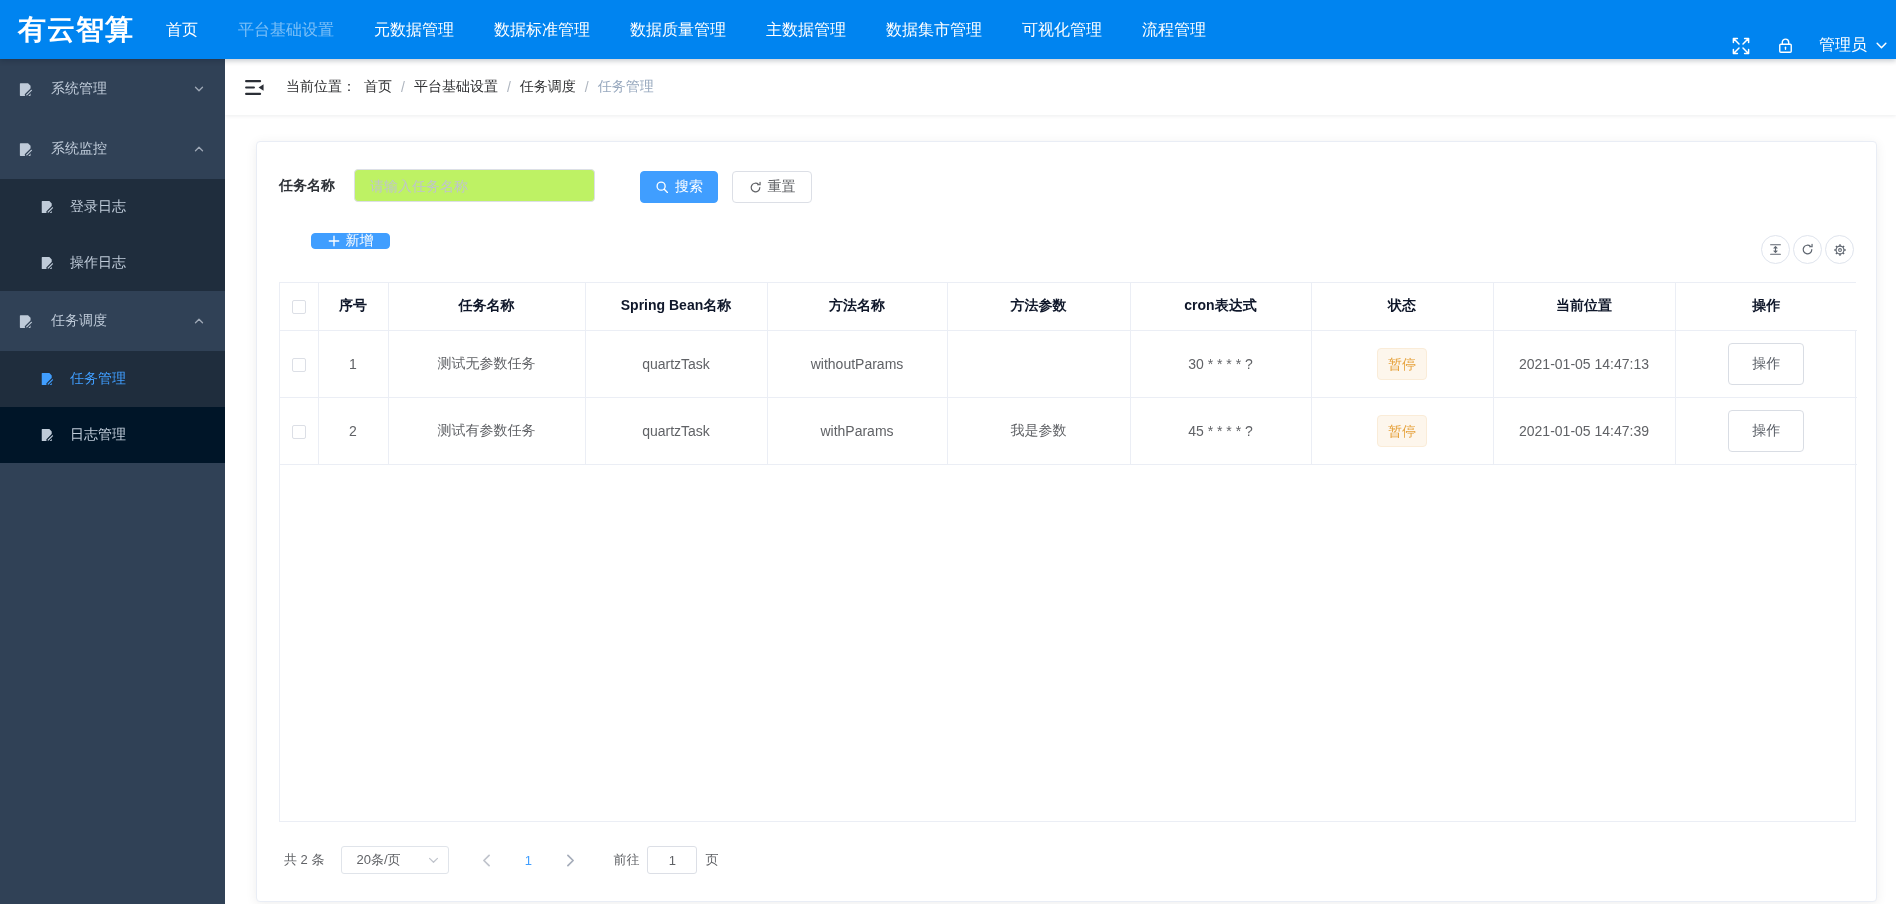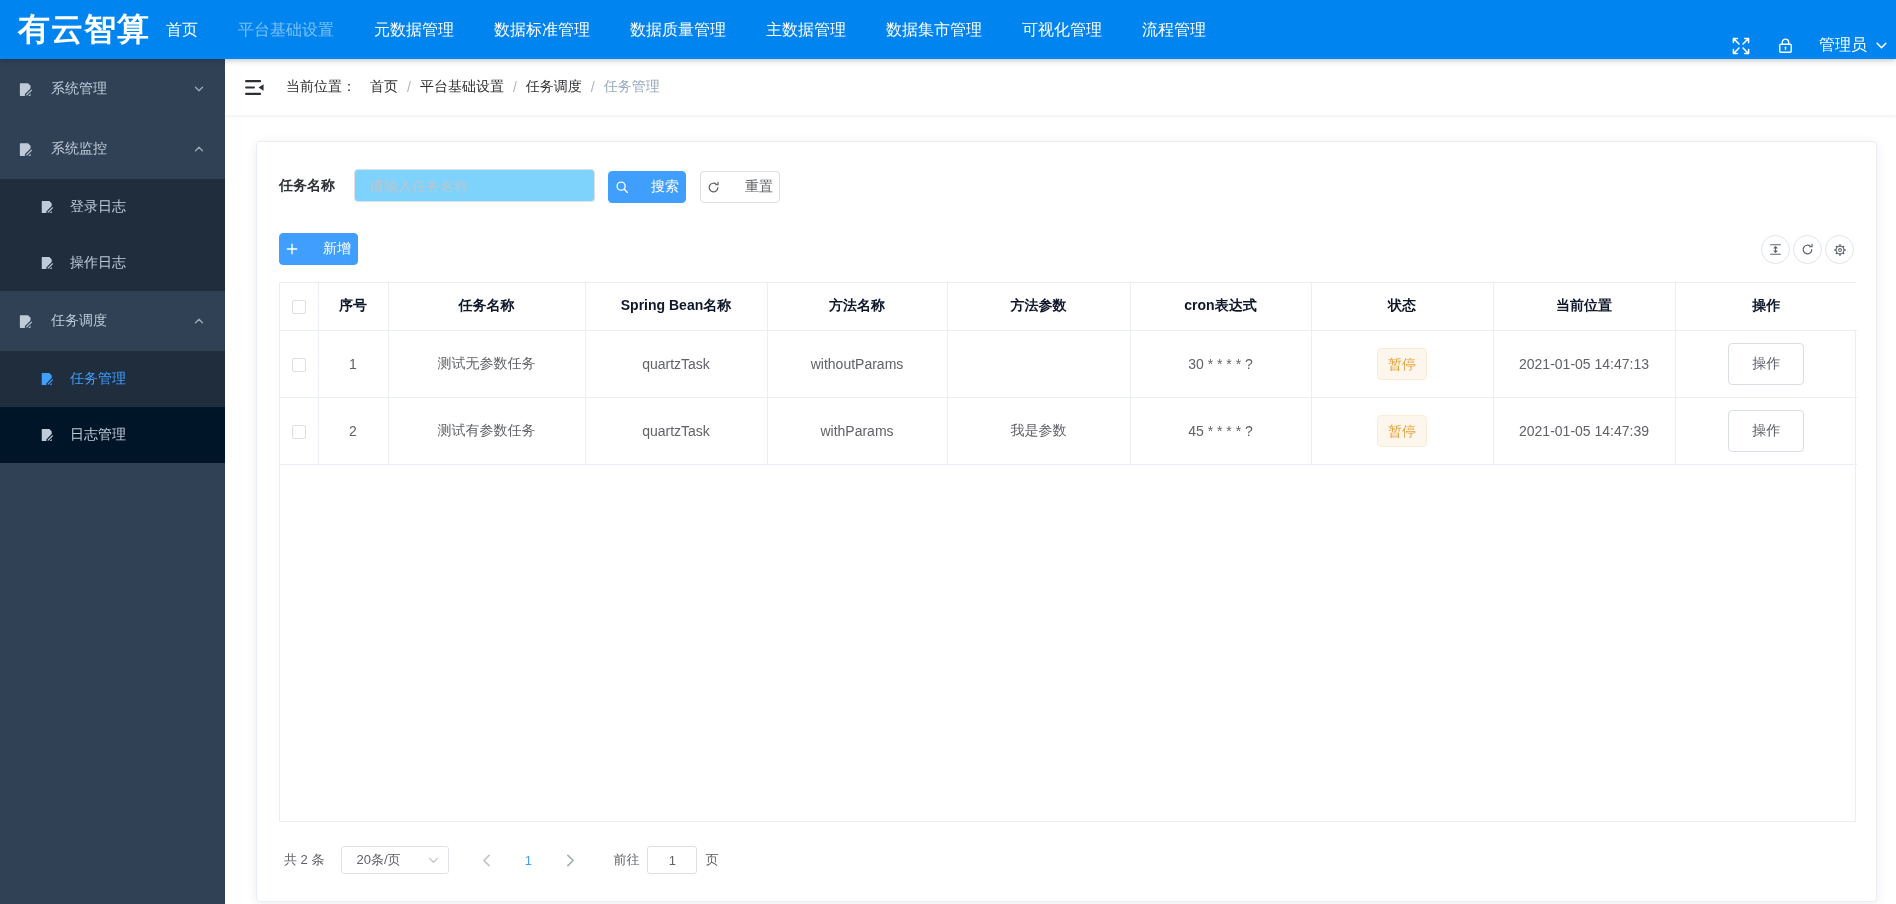--- a/index.html
+++ b/index.html
@@ -12,21 +12,21 @@
   }
   svg { display:block; }
 
   
   .topbar {
     position:absolute; left:0; top:0; width:1896px; height:59px;
     background:#0084f0; display:flex; align-items:center; z-index:30;
     box-shadow:0 2px 5px rgba(0,21,41,.22);
   }
   .logo {
-    width:146px; padding-left:18px; color:#fff; font-size:32px; font-weight:700;
+    width:146px; padding-left:18px; color:#fff; font-size:28px; font-weight:700;
     letter-spacing:1px; white-space:nowrap;
   }
   .topnav { display:flex; height:100%; align-items:center; }
   .topnav-item {
     padding:0 20px; color:#ffffff; font-size:16px; line-height:59px; height:59px;
     cursor:pointer; white-space:nowrap;
   }
   .topnav-item.dimmed { color:rgba(255,255,255,.48); }
   .topbar-right { position:absolute; right:0; top:16px; height:59px; display:flex; align-items:center; padding-right:8px; color:#fff; }
   .tb-icon { color:#fff; cursor:pointer; }
@@ -56,55 +56,55 @@
   
   .main { position:absolute; left:225px; top:59px; right:0; bottom:0; background:#fff; }
   .navbar {
     position:absolute; left:0; top:0; right:0; height:56px; background:#fff;
     display:flex; align-items:center; box-shadow:0 1px 4px rgba(0,21,41,.08);
     z-index:5;
   }
   .hamburger { margin-left:20px; color:#2b2f36; cursor:pointer; }
   .breadcrumb { margin-left:22px; font-size:14px; color:#303133; display:flex; align-items:center; white-space:nowrap; }
   .crumb { color:#303133; }
-  .crumb[data-name="breadcrumb-prefix"] { margin-right:14px; }
+  .crumb[data-name="breadcrumb-prefix"] { margin-right:8px; }
   .crumb.link { cursor:pointer; }
   .crumb-sep { color:#aeb5bf; margin:0 9px; }
   .crumb.current { color:#97a8be; }
 
   .page { position:absolute; left:0; top:56px; right:0; bottom:0; background:#fff; }
   .card {
     position:absolute; left:31px; top:26px; width:1621px; height:761px;
     background:#fff; border:1px solid #e9edf5; border-radius:4px;
     box-shadow:0 2px 12px rgba(0,0,0,.07);
   }
 
   
   .form-label {
     position:absolute; left:22px; top:27px; height:32px; line-height:32px;
     font-size:14px; font-weight:700; color:#2e3238;
   }
   .search-input {
     position:absolute; left:97px; top:27px; width:241px; height:33px;
     border:1px solid #dcdfe6; border-radius:4px; padding:0 15px; font-size:14px;
-    color:#606266; outline:none; background:#7dd3fc;
+    color:#606266; outline:none; background:#bef264;
     font-family:"Liberation Sans","DejaVu Sans",sans-serif;
   }
   .search-input::placeholder { color:#bfc4cc; opacity:1; }
   .btn {
-    display:inline-flex; align-items:center; justify-content:space-between;
+    display:inline-flex; align-items:center; justify-content:center;
     border-radius:4px; font-size:14px; cursor:pointer; white-space:nowrap;
-    border:1px solid transparent; font-family:inherit;
+    border:1px solid transparent; font-family:inherit;margin-left:32px;
   }
   .btn-primary { background:#409eff; color:#fff; border-color:#409eff; }
   .btn-plain { background:#fff; color:#606266; border-color:#dcdfe6; }
   .btn .bicon { margin-right:6px; }
   .btn-search { position:absolute; left:351px; top:29px; width:78px; height:32px; }
   .btn-reset  { position:absolute; left:443px; top:29px; width:80px; height:32px; }
-  .btn-add    { position:absolute; left:22px;  top:91px; width:79px; height:32px; }
+  .btn-add    { position:absolute; left:22px;  top:91px; width:79px; height:16px; }
 
   .right-tools { position:absolute; right:22px; top:93px; display:flex; }
   .circle-btn {
     width:29px; height:29px; border-radius:50%; border:1px solid #dfe4ed; background:#fff;
     display:flex; align-items:center; justify-content:center; color:#5f6670;
     margin-left:3px; cursor:pointer;
   }
 
   
   .table-box {

